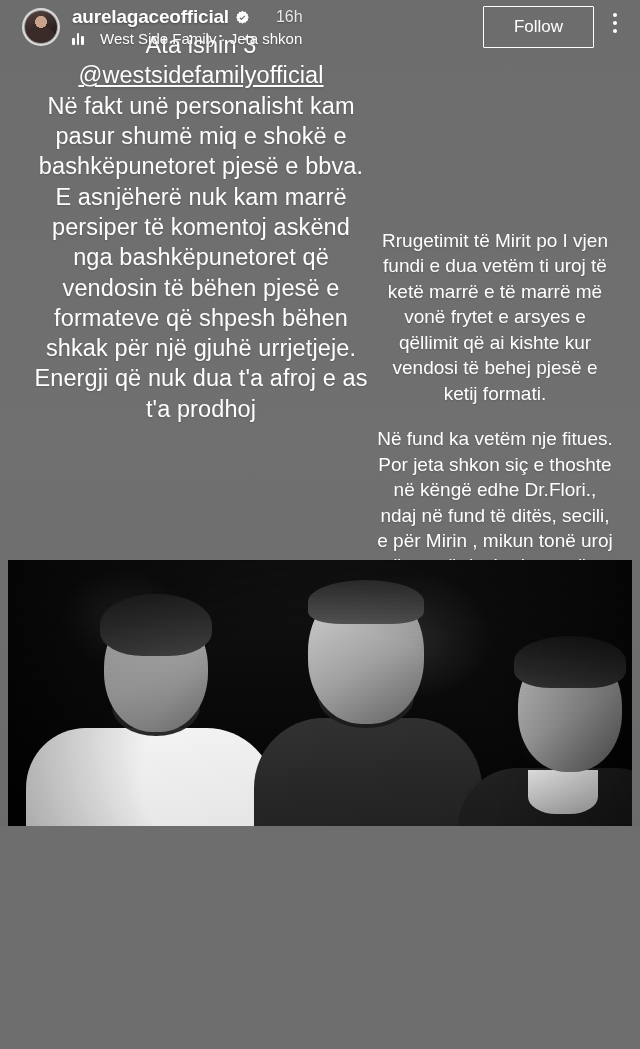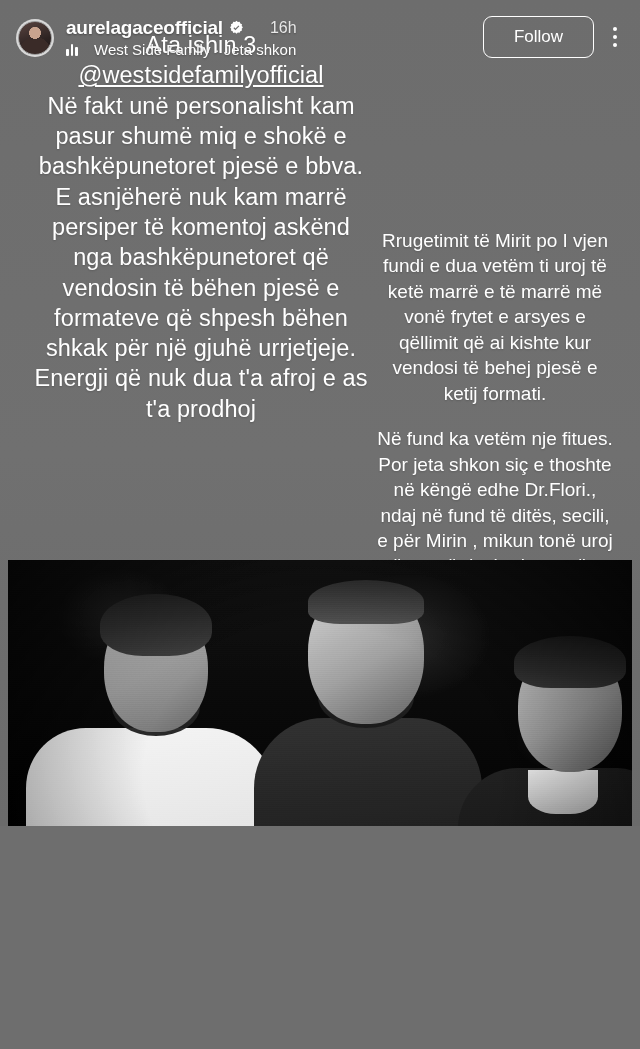--- a/index.html
+++ b/index.html
@@ -23,22 +23,22 @@
   }
 
   
   .header {
     position: absolute;
     top: 0;
     left: 0;
     width: 640px;
     height: 68px;
     display: flex;
-    align-items: center;
-    padding: 6px 14px 0 16px;
+    align-items: flex-start;
+    padding: 6px 14px 0 22px;
     box-sizing: border-box;
     z-index: 30;
   }
   .avatar-ring {
     width: 38px;
     height: 38px;
     border-radius: 50%;
     padding: 2px;
     box-sizing: border-box;
     background: #d8d8d8;
@@ -114,21 +114,21 @@
   .music-icon i:nth-child(2) { height: 12px; }
   .music-icon i:nth-child(3) { height: 9px; }
   .music-text {
     color: #ffffff;
     font-size: 15px;
     text-shadow: 0 1px 2px rgba(0,0,0,0.3);
   }
   .follow-btn {
     flex: 0 0 auto;
     border: 1.5px solid #ffffff;
-    border-radius: 9px;
+    border-radius: 1px;
     color: #ffffff;
     background: transparent;
     font-size: 17px;
     font-family: "Liberation Sans", sans-serif;
     padding: 10px 30px;
     margin-right: 10px;
     cursor: pointer;
   }
   .more-btn {
     flex: 0 0 auto;

